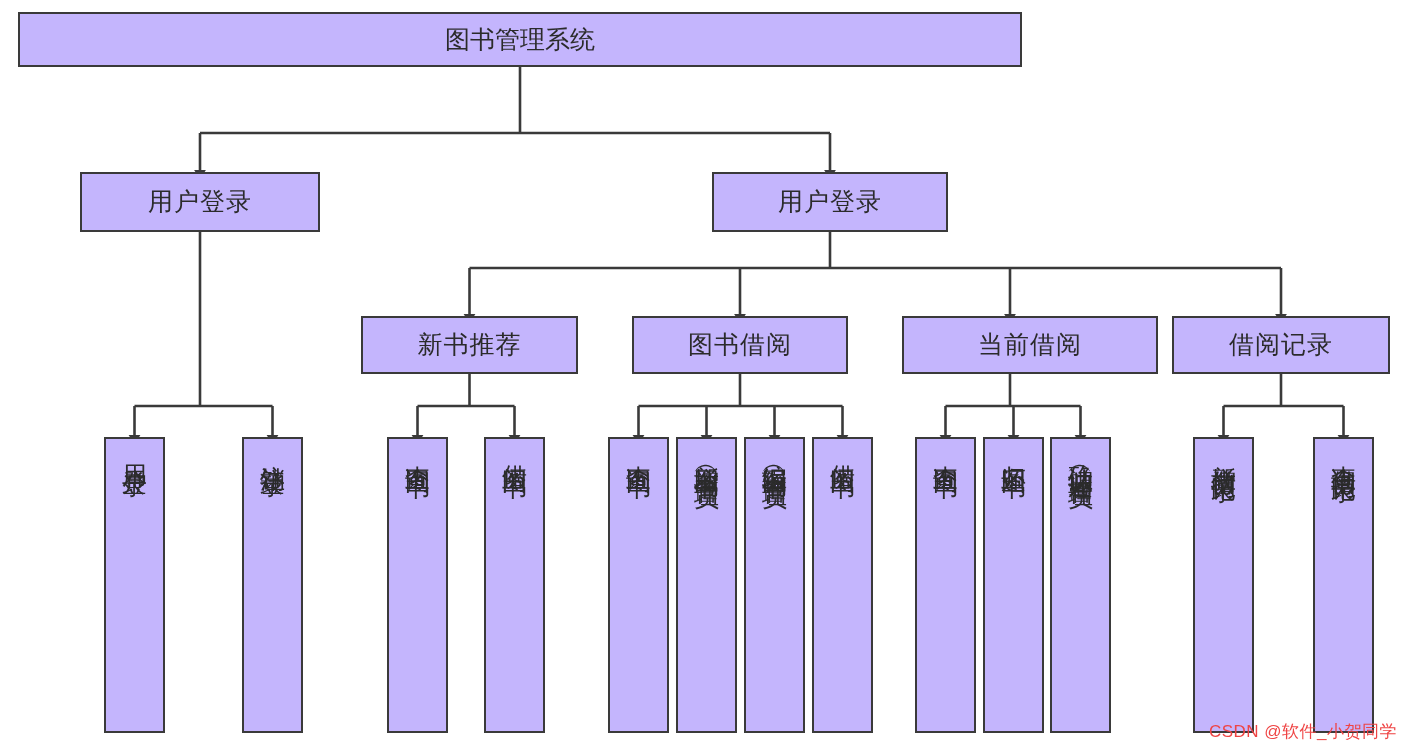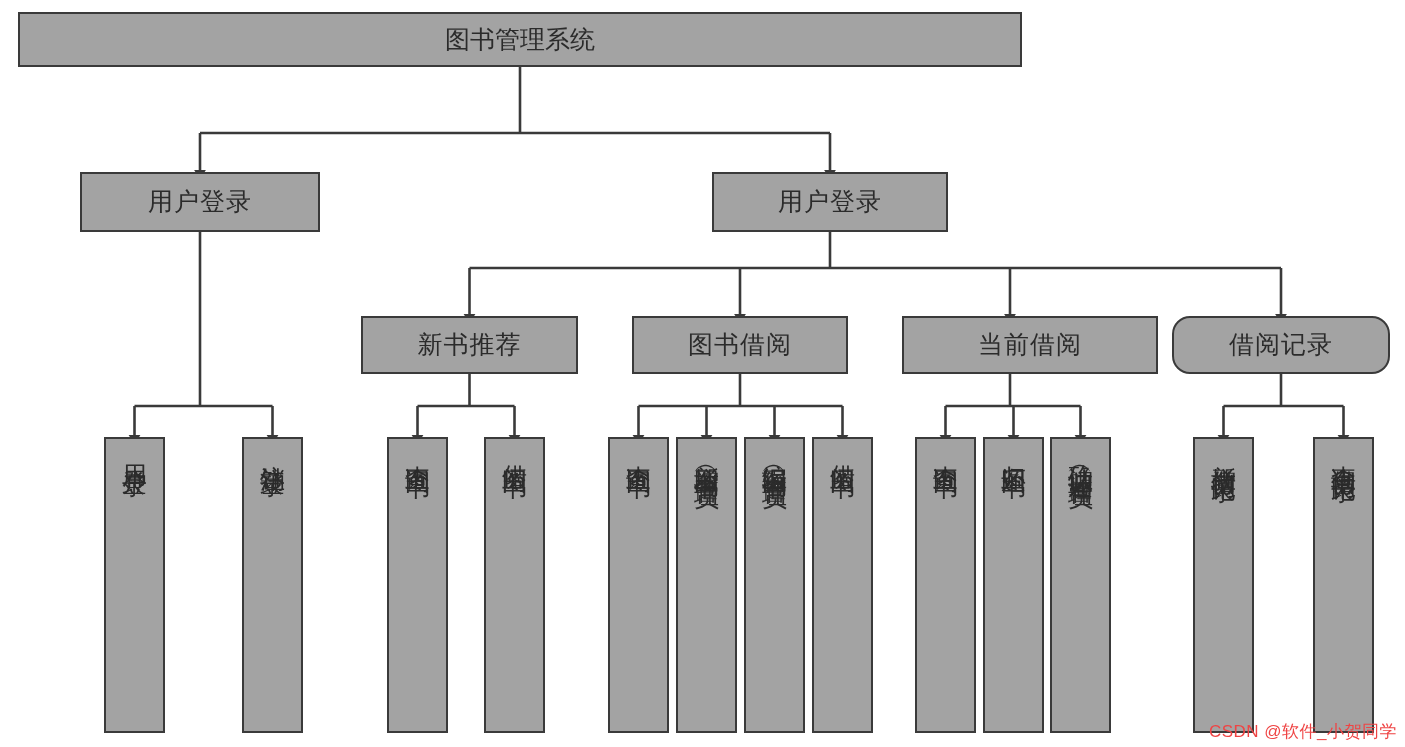--- a/index.html
+++ b/index.html
@@ -22,21 +22,21 @@
     position: absolute;
     left: 0;
     top: 0;
     width: 1405px;
     height: 747px;
     pointer-events: none;
   }
   .node {
     position: absolute;
     box-sizing: border-box;
-    background: #a3a3a3;
+    background: #c4b5fd;
     border: 2.5px solid #3a3a3a;
     display: flex;
     align-items: center;
     justify-content: center;
     color: #2b2b2b;
   }
   .node.horiz {
     font-size: 25px;
     letter-spacing: 1px;
     line-height: 1.1;
@@ -130,21 +130,21 @@
 
   <div class="node horiz" style="left: 361px; top: 316px; width: 217px; height: 58px;">
     <span>新书推荐</span>
   </div>
   <div class="node horiz" style="left: 632px; top: 316px; width: 216px; height: 58px;">
     <span>图书借阅</span>
   </div>
   <div class="node horiz" style="left: 902px; top: 316px; width: 256px; height: 58px;">
     <span>当前借阅</span>
   </div>
-  <div class="node horiz" style="left: 1172px; top: 316px; width: 218px; height: 58px; border-radius: 18px;">
+  <div class="node horiz" style="left: 1172px; top: 316px; width: 218px; height: 58px;">
     <span>借阅记录</span>
   </div>
 
   <div class="node leaf" style="left: 104px; top: 437px; width: 61px; height: 296px;">
     <span class="vtext">用户登录</span>
   </div>
   <div class="node leaf" style="left: 242px; top: 437px; width: 61px; height: 296px;">
     <span class="vtext">注销登录</span>
   </div>
   <div class="node leaf" style="left: 387px; top: 437px; width: 61px; height: 296px;">

